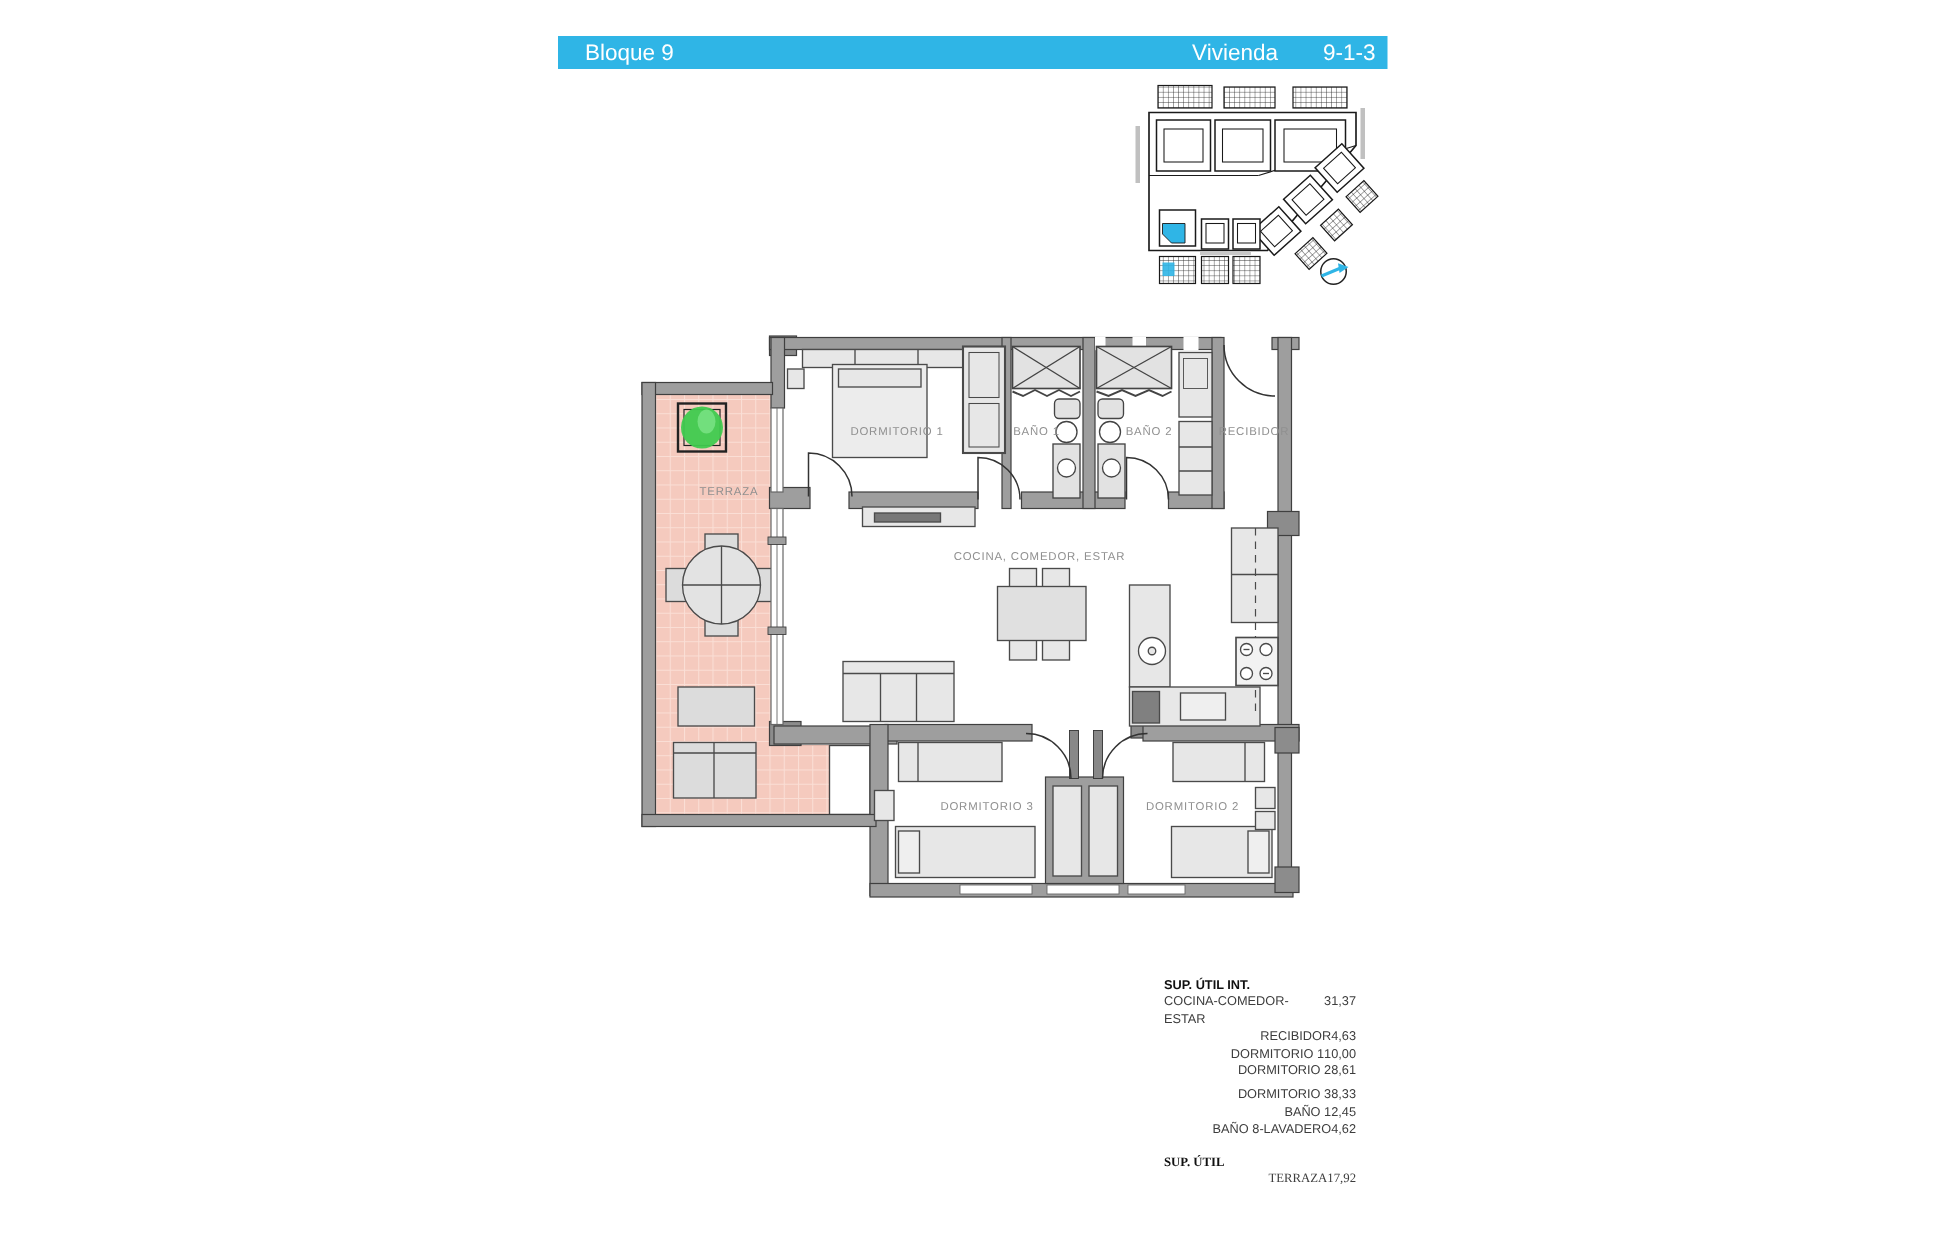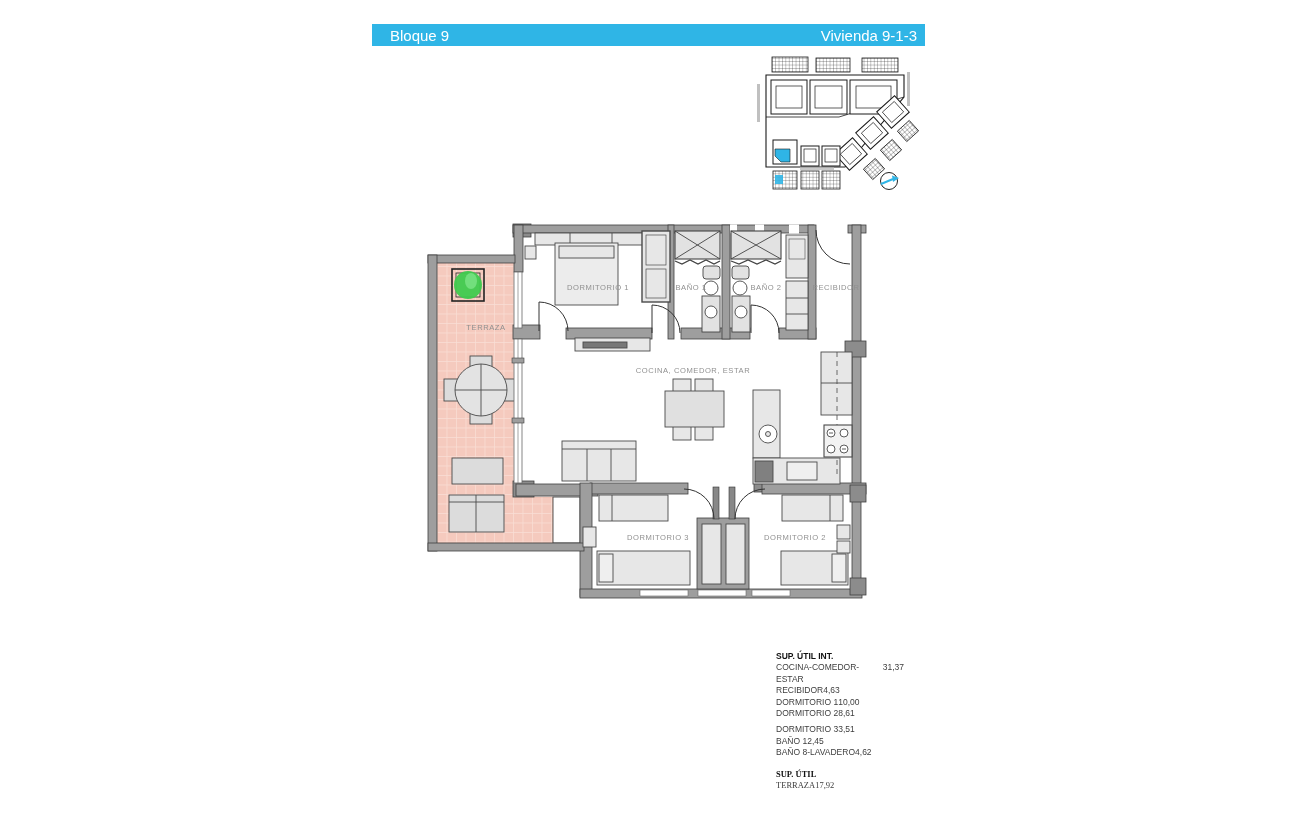--- a/index.html
+++ b/index.html
@@ -2,30 +2,30 @@
 <html><head>
 <meta charset="utf-8">
 <style>
   html,body{margin:0;padding:0;background:#fff;}
   .page{position:relative;width:1118px;height:840px;background:#ffffff;overflow:hidden;
         font-family:"Liberation Sans", sans-serif;}
   
   .header-bar{position:absolute;left:372px;top:24px;width:553px;height:22px;
         background:#2fb5e6;color:#ffffff;font-size:15px;display:flex;align-items:center;}
   .header-bar .hleft{padding-left:18px;}
-  .header-bar .hright{margin-left:auto;padding-right:8px;display:flex;gap:4px;}
+  .header-bar .hright{margin-left:auto;padding-right:8px;display:flex;gap:30px;}
   
   .siteplan{position:absolute;left:750px;top:52px;width:180px;height:150px;}
   .floorplan{position:absolute;left:425px;top:210px;width:450px;height:405px;}
   svg text{font-family:"Liberation Sans", sans-serif;}
   .room-label{fill:#909090;font-size:7.6px;letter-spacing:.55px;text-anchor:middle;}
   
   .areas{position:absolute;left:776px;top:650px;width:128px;font-size:8.5px;color:#3d3d3d;}
   .areas .ttl{font-weight:bold;color:#111;line-height:12px;}
-  .trow{display:flex;justify-content:flex-start;line-height:11.6px;}
+  .trow{display:flex;justify-content:flex-end;line-height:11.6px;}
   .trow .tv{text-align:right;}
   .sec{margin-top:9px;font-family:Liberation Serif, serif;}
   .constructed{margin-top:9px;}
   .constructed .trow .tv{font-weight:bold;color:#111;}
   .constructed .ttl-row{display:flex;justify-content:space-between;font-weight:bold;color:#111;line-height:12px;}
   .note{margin-top:5px;width:150px;margin-left:-10px;text-align:center;font-size:6.8px;color:#4a4a4a;}
 </style>
 </head>
 <body>
 
@@ -342,21 +342,21 @@
     <div class="trow">
         <span class="tl">DORMITORIO 1</span>
         <span class="tv">10,00</span>
       </div>
     <div class="trow">
         <span class="tl">DORMITORIO 2</span>
         <span class="tv">8,61</span>
       </div>
     <div class="trow" style="margin-top:4px;">
         <span class="tl">DORMITORIO 3</span>
-        <span class="tv">3,51</span>
+        <span class="tv">8,33</span>
       </div>
     <div class="trow">
         <span class="tl">BAÑO 1</span>
         <span class="tv">2,45</span>
       </div>
     <div class="trow">
         <span class="tl">BAÑO 8-LAVADERO</span>
         <span class="tv">4,62</span>
       </div>
 

